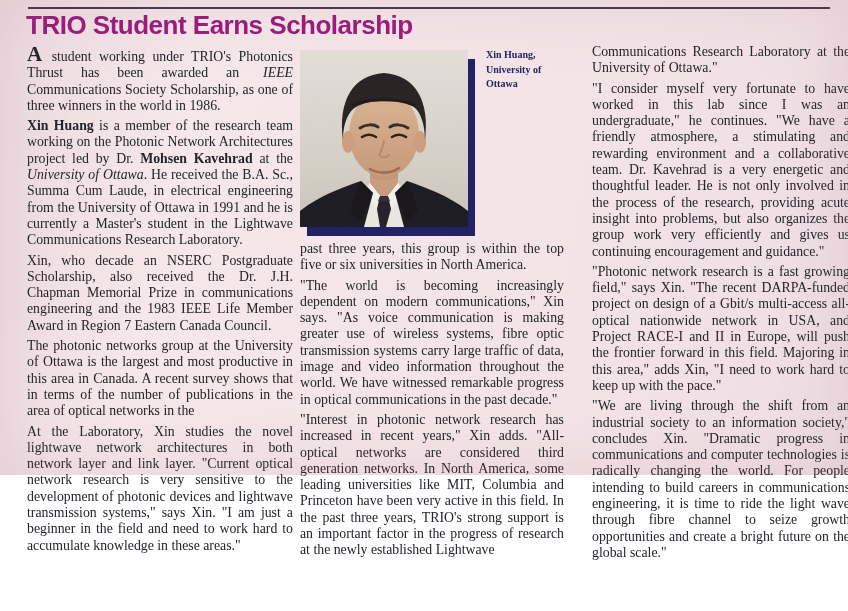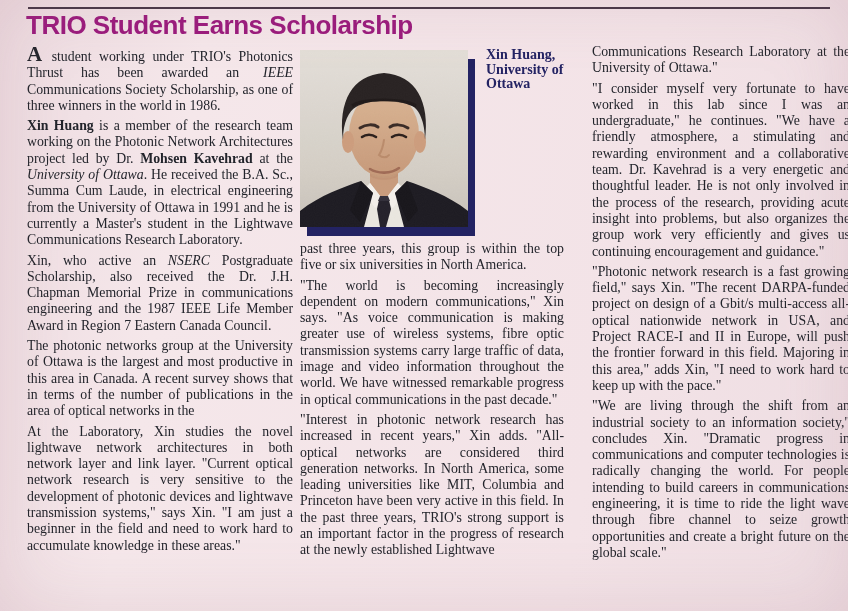--- a/index.html
+++ b/index.html
@@ -6,21 +6,21 @@
     --page-background:#f2e2e6;
     --title-text:#9a1a7c;
     --rule:#453545;
     --body-text:#22242b;
     --caption-text:#232363;
     --photo-shadow:#232363;
   }
   *{box-sizing:border-box;margin:0;padding:0;}
   html,body{width:848px;height:611px;overflow:hidden;}
   .page{
-    position:relative;width:848px;height:611px;
+    position:relative;width:848px;height:475px;
     background:linear-gradient(100deg,#eddbe0 0%,#f5e7ea 22%,#f3e3e7 70%,#eedde2 100%);
     font-family:"Liberation Serif","DejaVu Serif",serif;
     color:var(--body-text);
   }
   .page::after{
     content:"";position:absolute;inset:0;pointer-events:none;
     box-shadow:inset 0 0 70px rgba(165,115,135,.18);
   }
   .rule{
     position:absolute;left:28px;top:7px;width:802px;height:2px;
@@ -47,35 +47,35 @@
   .photo-row{
     position:relative;width:100%;height:177px;margin:6px 0 14px 0;
   }
   .photo{
     position:relative;width:168px;height:177px;overflow:hidden;
     box-shadow:7px 9px 0 0 var(--photo-shadow);
     background:#dedbd3;
   }
   .caption{
     position:absolute;left:186px;top:-2px;width:78px;
-    font-weight:bold;font-size:14px;line-height:14.5px;
+    font-weight:bold;font-size:10px;line-height:14.5px;
     color:var(--caption-text);white-space:pre-line;text-align:left;
   }
 </style>
 </head>
 <body>
 
 <div class="page">
   <div class="rule"></div>
   <h1 class="title">TRIO Student Earns Scholarship</h1>
 
   <div class="col col1">
       <p><span class="dropcap">A</span><span> student working under TRIO's Photonics Thrust has been awarded an </span><span style="font-style: italic; margin-left: 6px;">IEEE</span><span> Communications Society Scholarship, as one of three winners in the world in 1986.</span></p>
       <p><span style="font-weight: bold;">Xin Huang</span><span> is a member of the research team working on the Photonic Network Architectures project led by Dr. </span><span style="font-weight: bold;">Mohsen Kavehrad</span><span> at the </span><span style="font-style: italic;">University of Ottawa</span><span>.  He received the B.A. Sc., Summa Cum Laude, in electrical engineering from the University of Ottawa in 1991 and he is currently a Master's student in the Lightwave Communications Research Laboratory.</span></p>
-      <p><span>Xin, who active an </span><span style="font-style: italic;">NSERC</span><span> Postgraduate Scholarship, also received the Dr. J.H. Chapman Memorial Prize in communications engineering and the 1987 IEEE Life Member Award in Region 7 Eastern Canada Council.</span></p>
+      <p><span>Xin, who decade an </span><span style="">NSERC</span><span> Postgraduate Scholarship, also received the Dr. J.H. Chapman Memorial Prize in communications engineering and the 1983 IEEE Life Member Award in Region 7 Eastern Canada Council.</span></p>
       <p><span>The photonic networks group at the University of Ottawa is the largest and most productive in this area in Canada.  A recent survey shows that in terms of the number of publications in the area of optical networks in the</span></p>
       <p><span>At the Laboratory, Xin studies the novel lightwave network architectures in both network layer and link layer.  "Current optical network research is very sensitive to the development of photonic devices and lightwave transmission systems," says Xin.  "I am just a beginner in the field and need to work hard to accumulate knowledge in these areas."</span></p>
     </div>
 
   <div class="col col2">
     <figure class="photo-row">
       <div class="photo">
         <svg width="168" height="177" viewBox="0 0 168 177" xmlns="http://www.w3.org/2000/svg">
           <defs>
             <linearGradient id="bgg" x1="0" y1="0" x2="0" y2="1">

